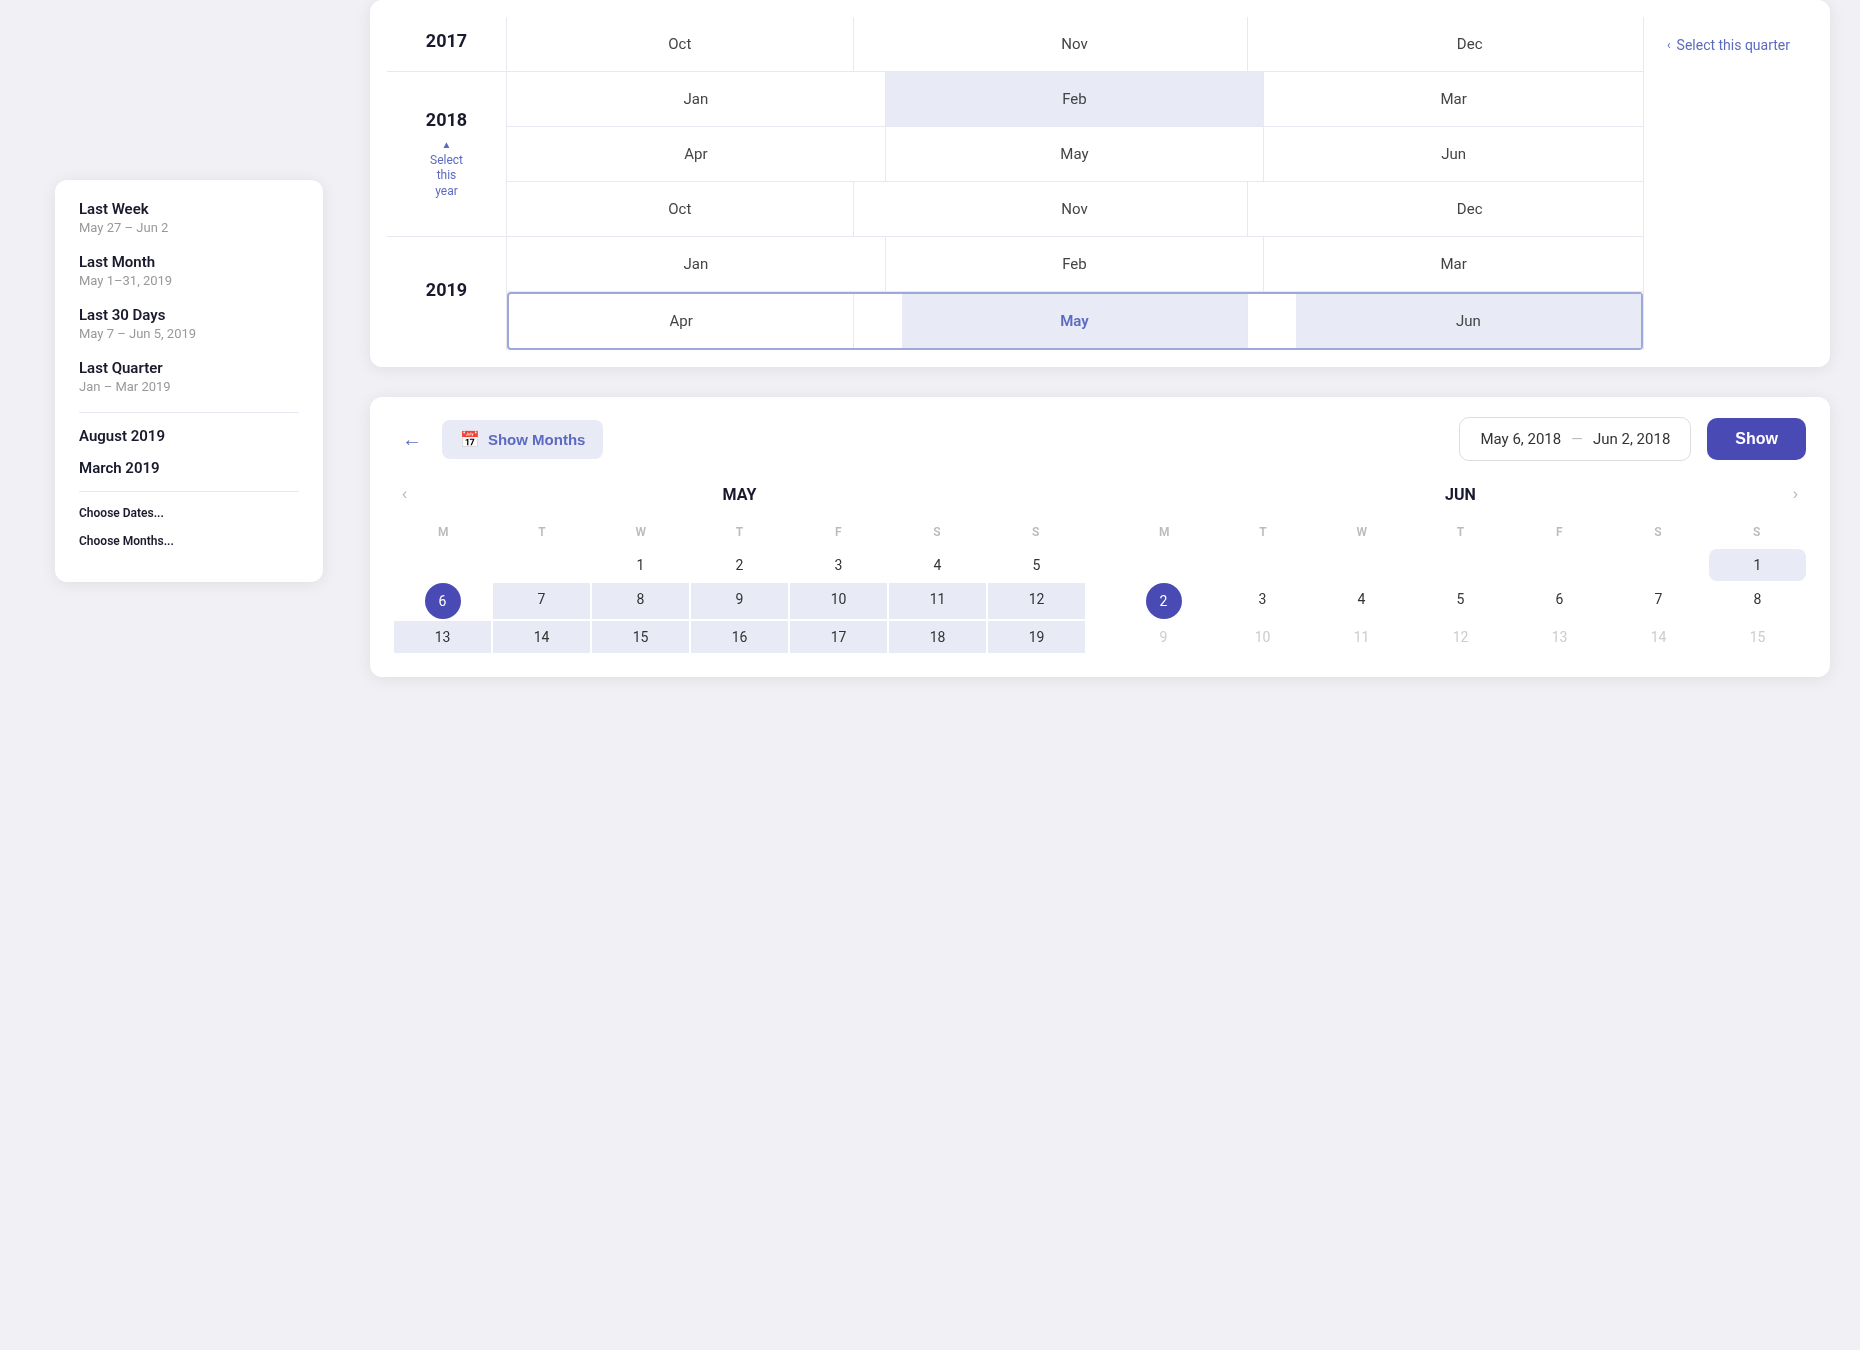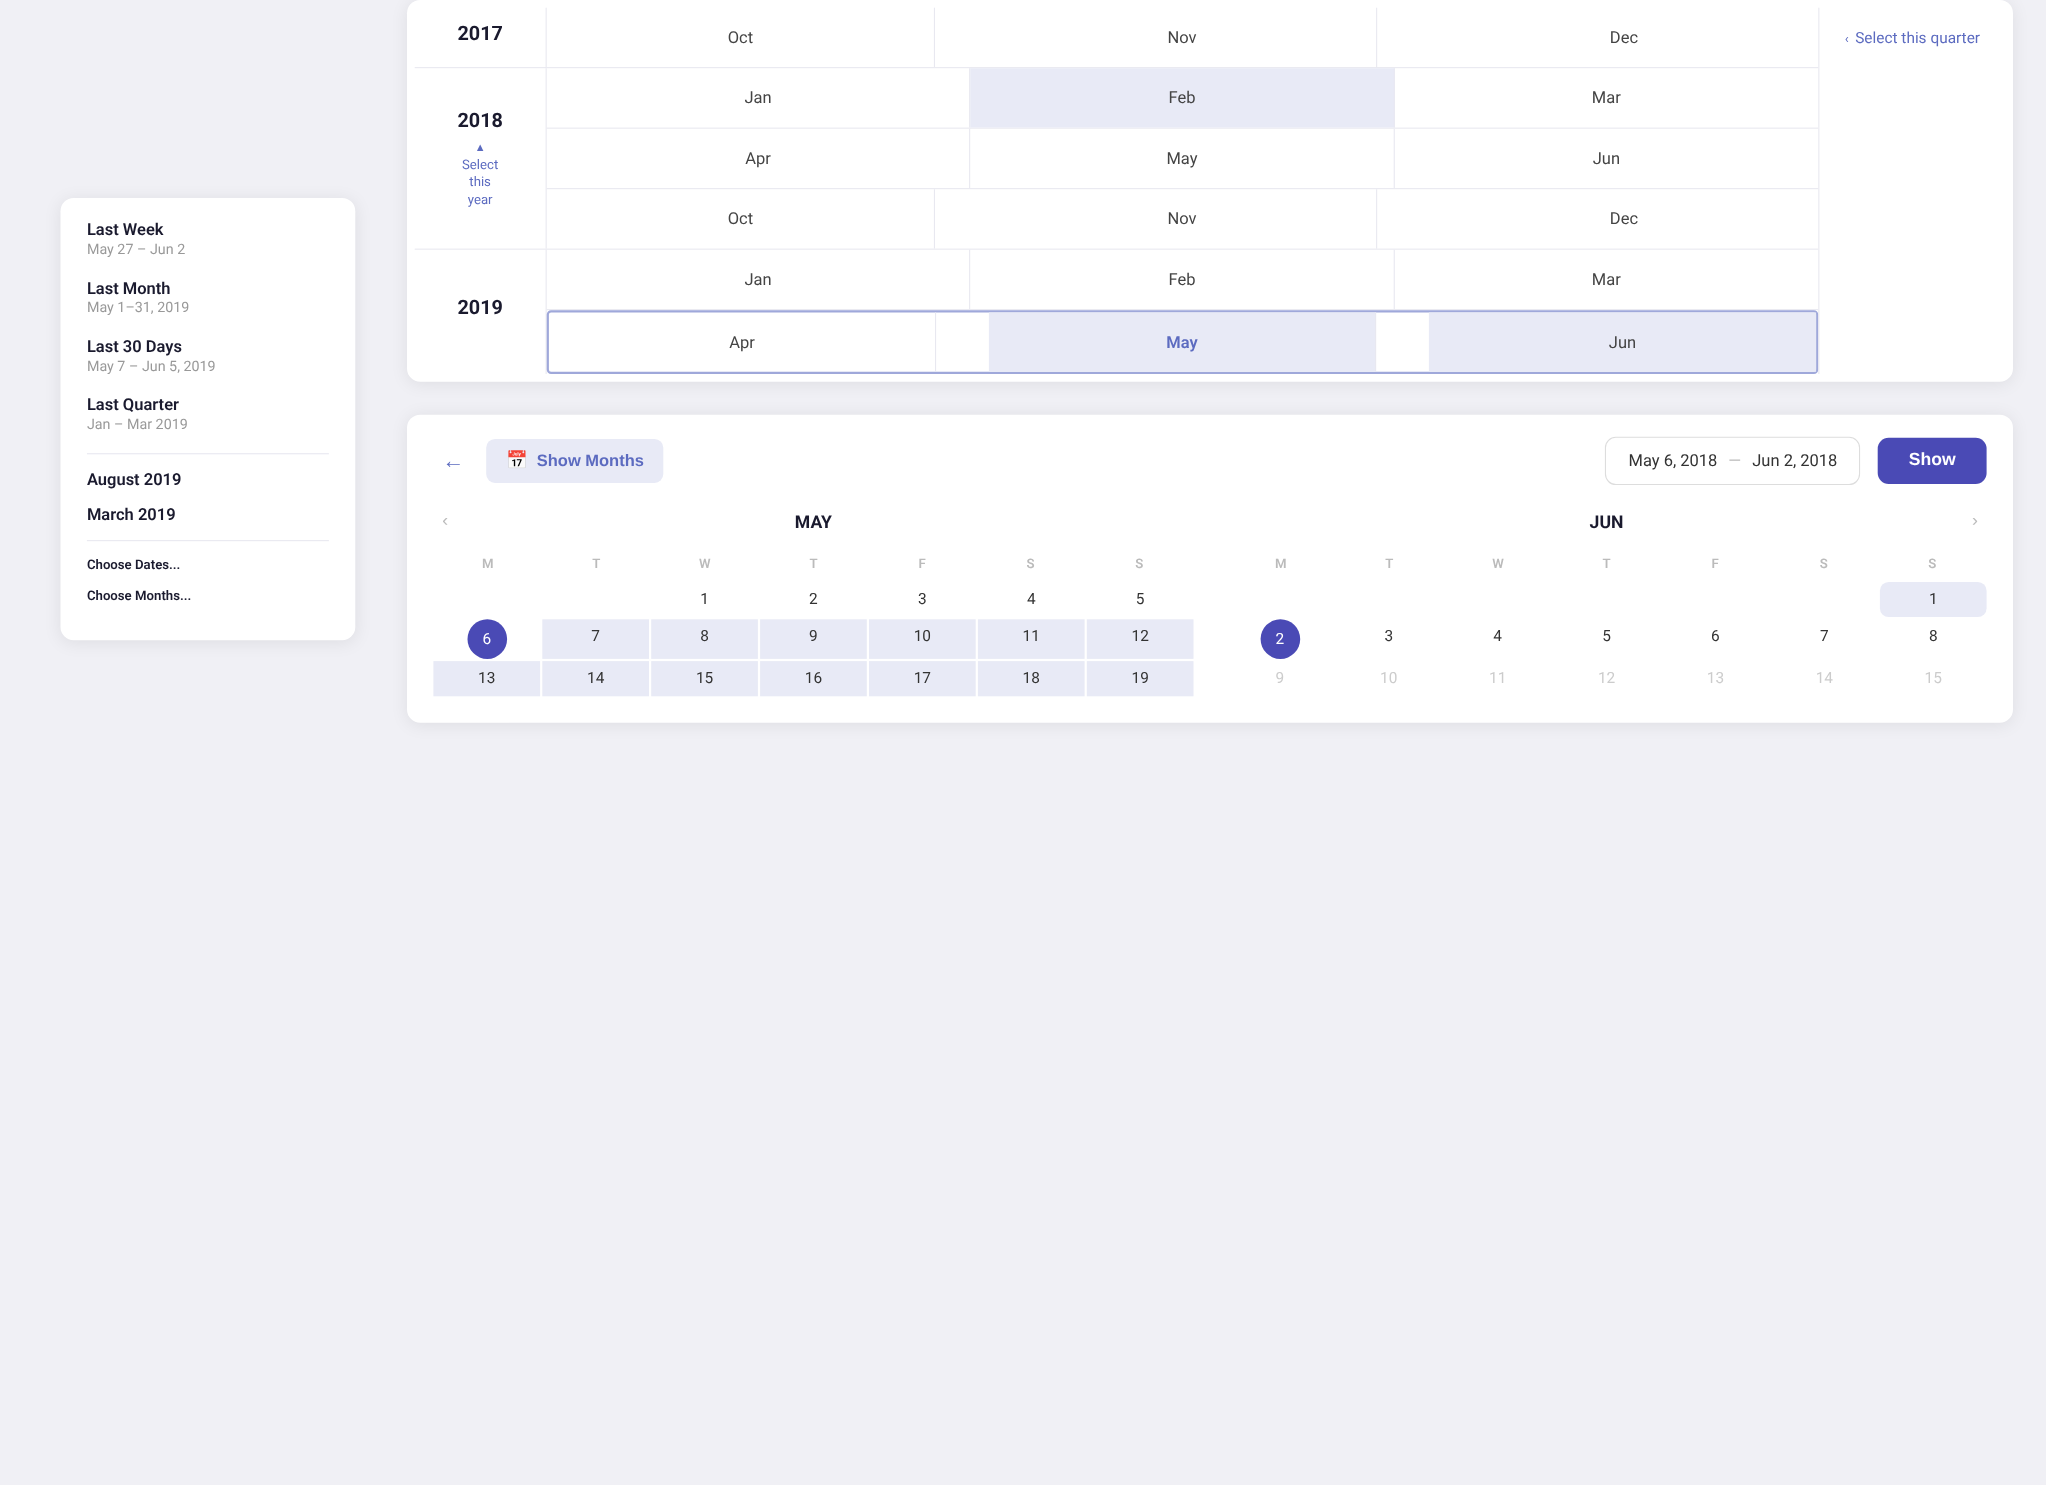--- a/index.html
+++ b/index.html
@@ -62,21 +62,21 @@
       top: 0;
       right: 0;
       padding: 0 30px;
     }
 
     
     .month-grid-panel {
       background: #fff;
       border-radius: 12px;
       box-shadow: 0 2px 16px rgba(0,0,0,0.08);
-      padding: 7px;
+      padding: 17px;
       margin-bottom: 30px;
       overflow: hidden;
       margin-top: 0;
     }
     .year-label {
       font-size: 18px;
       font-weight: 700;
       color: #1a1a2e;
       margin-bottom: 8px;
     }

